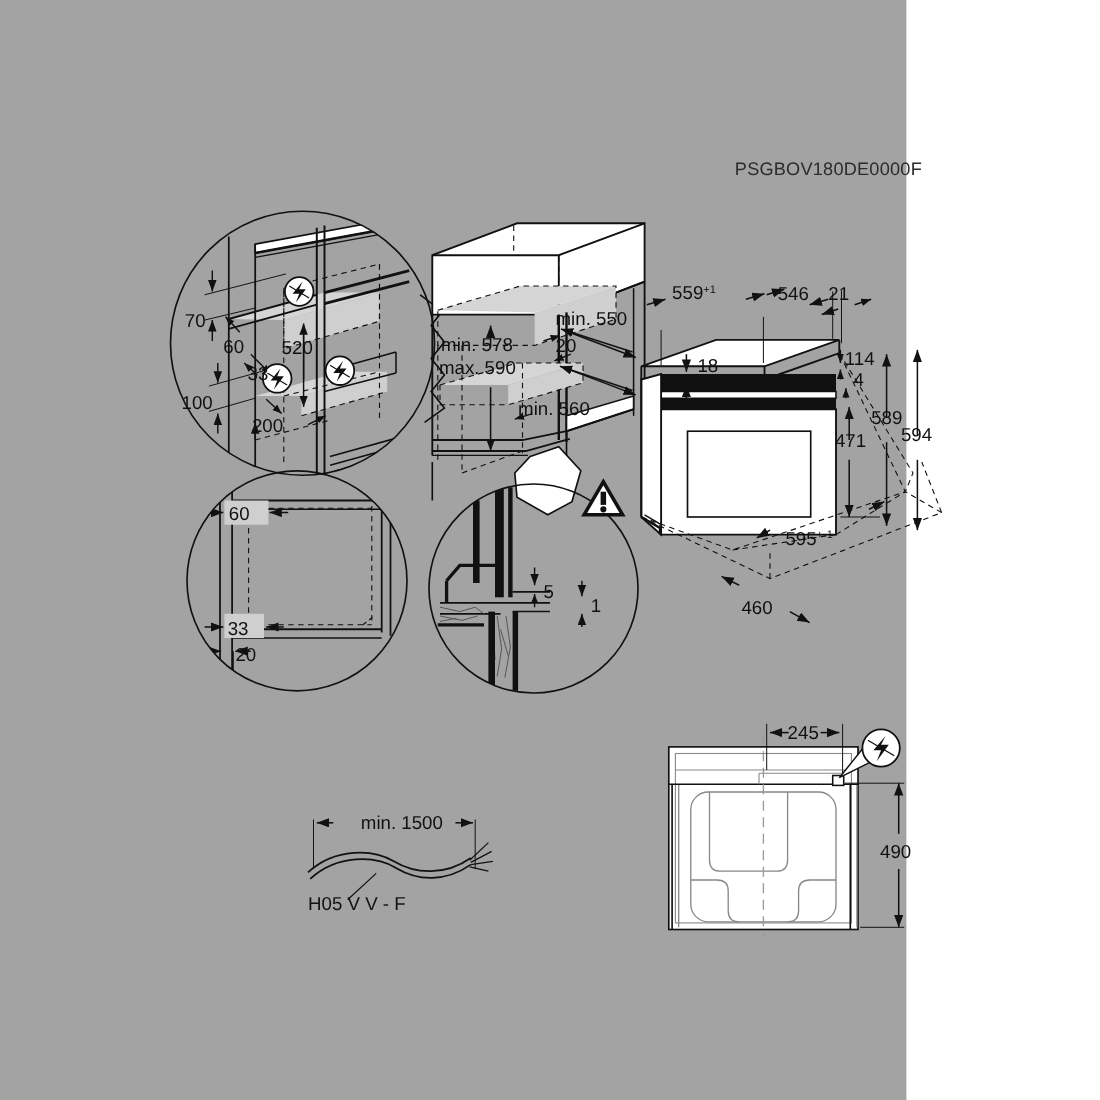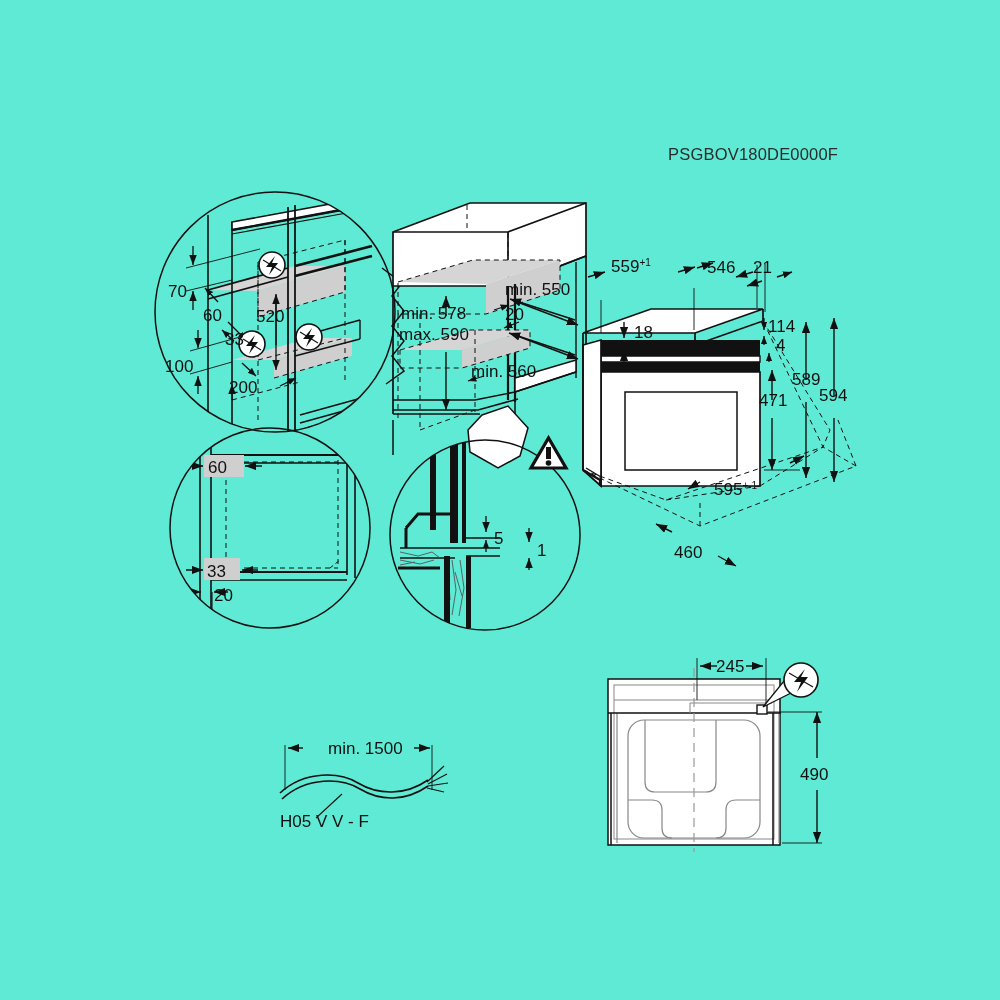--- a/index.html
+++ b/index.html
@@ -11,23 +11,23 @@
   body {
     width: 1000px;
     height: 1000px;
     position: relative;
     font-family: "Liberation Sans", sans-serif;
     overflow: hidden;
   }
   #sheet {
     position: absolute;
     left: 0; top: 0;
-    width: 1000px;
+    width: 824px;
     height: 1000px;
-    background: #5eead4;
+    background: #a3a3a3;
   }
   #drawing-title {
     position: absolute;
     left: 668px;
     top: 145px;
     font-size: 16.5px;
     letter-spacing: 0.2px;
     color: #2b2b2b;
     white-space: nowrap;
   }

